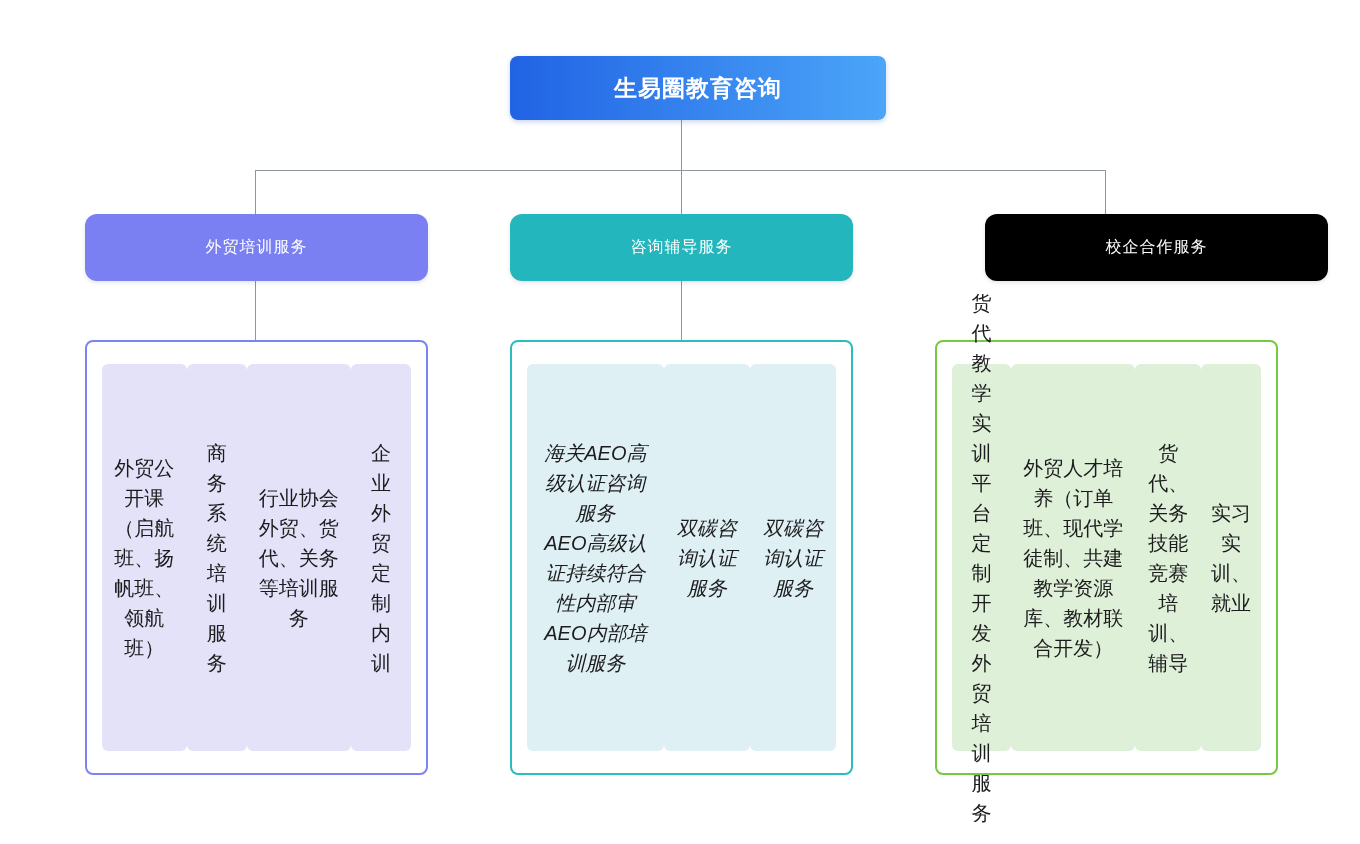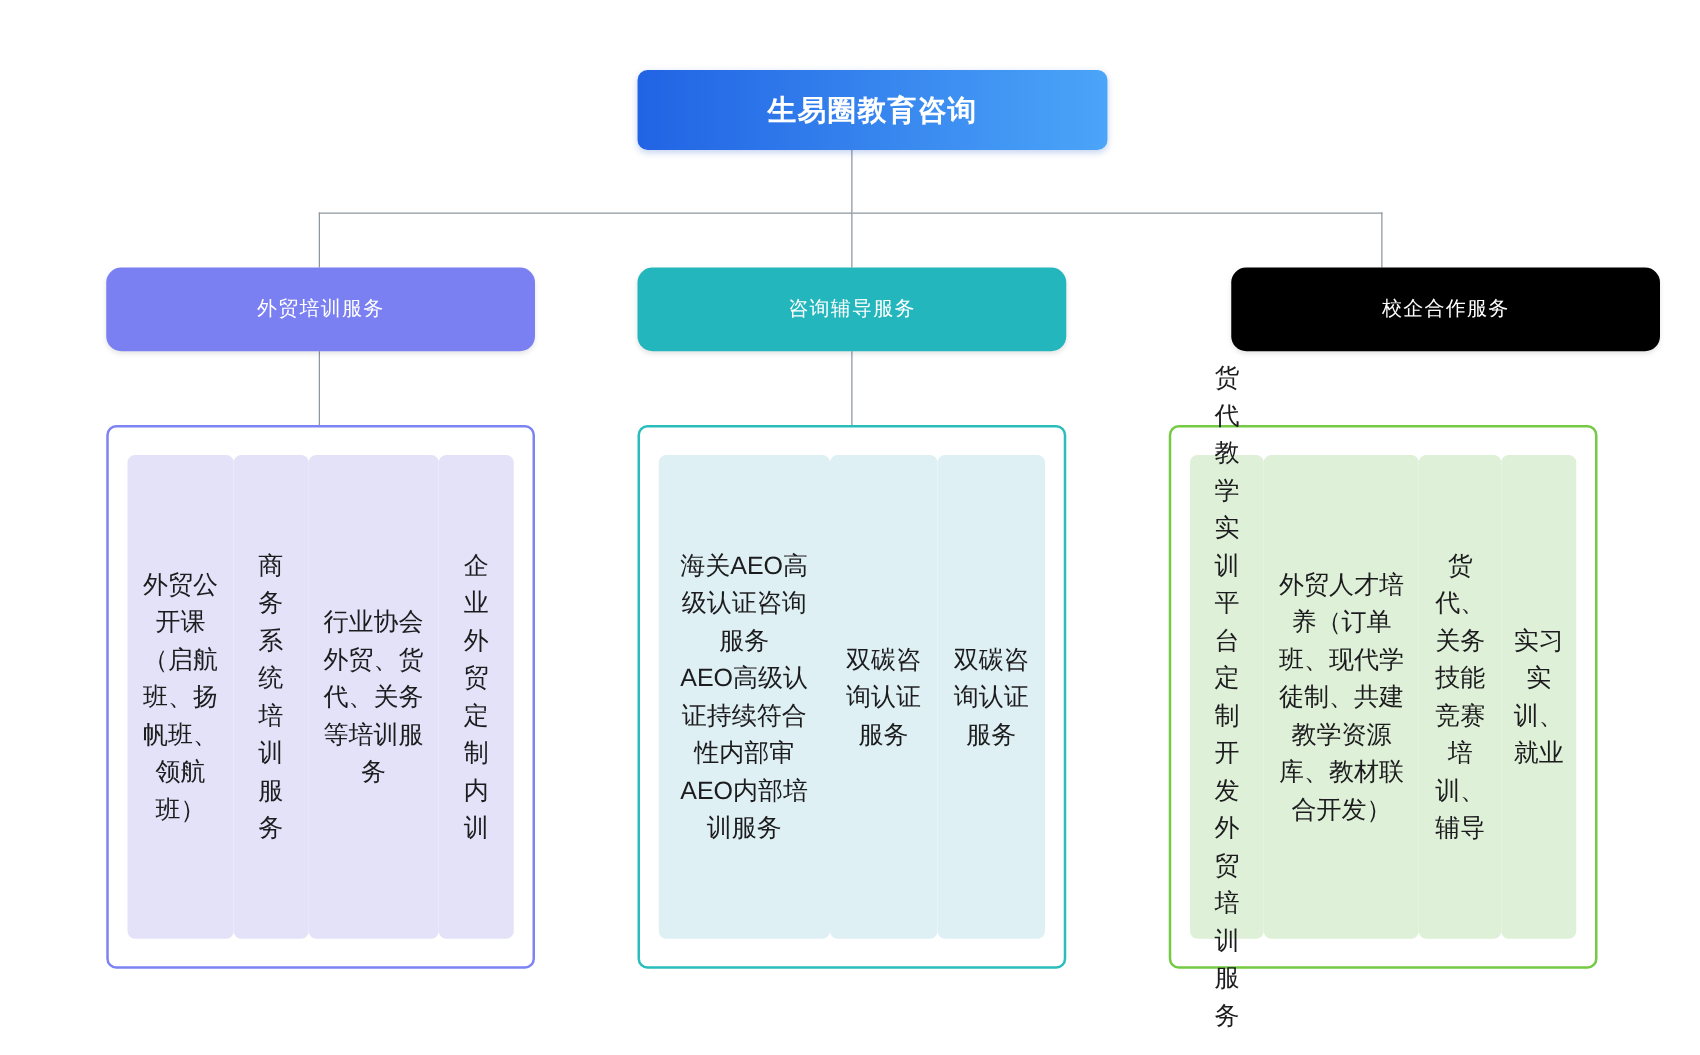--- a/index.html
+++ b/index.html
@@ -79,21 +79,21 @@
     box-sizing: border-box;
     padding: 8px 10px;
     display: flex; align-items: center; justify-content: center;
     text-align: center;
     font-size: 20px;
     line-height: 30px;
     color: #1c1c1e;
     white-space: pre-line;
   }
   .purple .leaf-item { background: #e4e2f8; }
-  .teal   .leaf-item { background: #dff0f4; }
+  .teal   .leaf-item { background: #dff0f4; font-style: italic; }
   .green  .leaf-item { background: #dff0d8; }
 </style>
 </head>
 <body>
 
 <div class="canvas">
 
   <div class="line v" style="left:681px; top:120px; height:50px;"></div>
   <div class="line h" style="left:255px; top:170px; width:851px;"></div>
   <div class="line v" style="left:255px; top:170px; height:44px;"></div>

